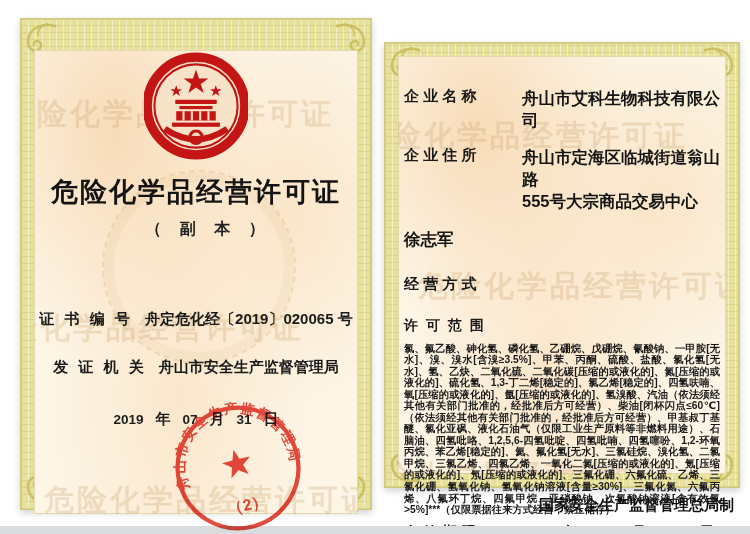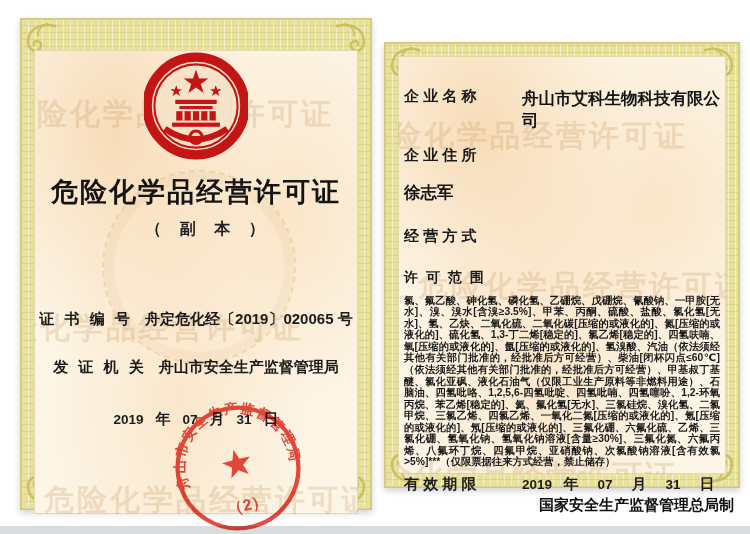--- a/index.html
+++ b/index.html
@@ -182,20 +182,22 @@
         <div class="wm" style="left:-50px;top:400px;">危险化学品经营许可证</div>
       </div>
 
       <div class="right-content">
         <div class="f-row row-name">
           <div class="f-label">企 业 名 称</div>
           <div class="f-value">舟山市艾科生物科技有限公司</div>
         </div>
         <div class="f-row">
           <div class="f-label">企 业 住 所</div>
+          <div class="f-value">舟山市定海区临城街道翁山路
+555号大宗商品交易中心</div>
         </div>
         <div class="f-row row-rep">
           <div class="f-value">徐志军</div>
         </div>
         <div class="f-row row-mode">
           <div class="f-label">经 营 方 式</div>
         </div>
 
         <div class="scope-label">许 可 范 围</div>
         <div class="scope-text">氯、氟乙酸、砷化氢、磷化氢、乙硼烷、戊硼烷、氰酸钠、一甲胺[无水]、溴、溴水[含溴≥3.5%]、甲苯、丙酮、硫酸、盐酸、氯化氢[无水]、氢、乙炔、二氧化硫、二氧化碳[压缩的或液化的]、氮[压缩的或液化的]、硫化氢、1,3-丁二烯[稳定的]、氯乙烯[稳定的]、四氢呋喃、氧[压缩的或液化的]、氩[压缩的或液化的]、氢溴酸、汽油（依法须经其他有关部门批准的，经批准后方可经营）、柴油[闭杯闪点≤60℃]（依法须经其他有关部门批准的，经批准后方可经营）、甲基叔丁基醚、氯化亚砜、液化石油气（仅限工业生产原料等非燃料用途）、石脑油、四氢吡咯、1,2,5,6-四氢吡啶、四氢吡喃、四氢噻吩、1,2-环氧丙烷、苯乙烯[稳定的]、氦、氟化氢[无水]、三氯硅烷、溴化氢、二氯甲烷、三氯乙烯、四氯乙烯、一氧化二氮[压缩的或液化的]、氪[压缩的或液化的]、氖[压缩的或液化的]、三氟化硼、六氟化硫、乙烯、三氯化硼、氢氧化钠、氢氧化钠溶液[含量≥30%]、三氟化氮、六氟丙烯、八氟环丁烷、四氟甲烷、亚硝酸钠、次氯酸钠溶液[含有效氯&gt;5%]***（仅限票据往来方式经营，禁止储存）</div>

